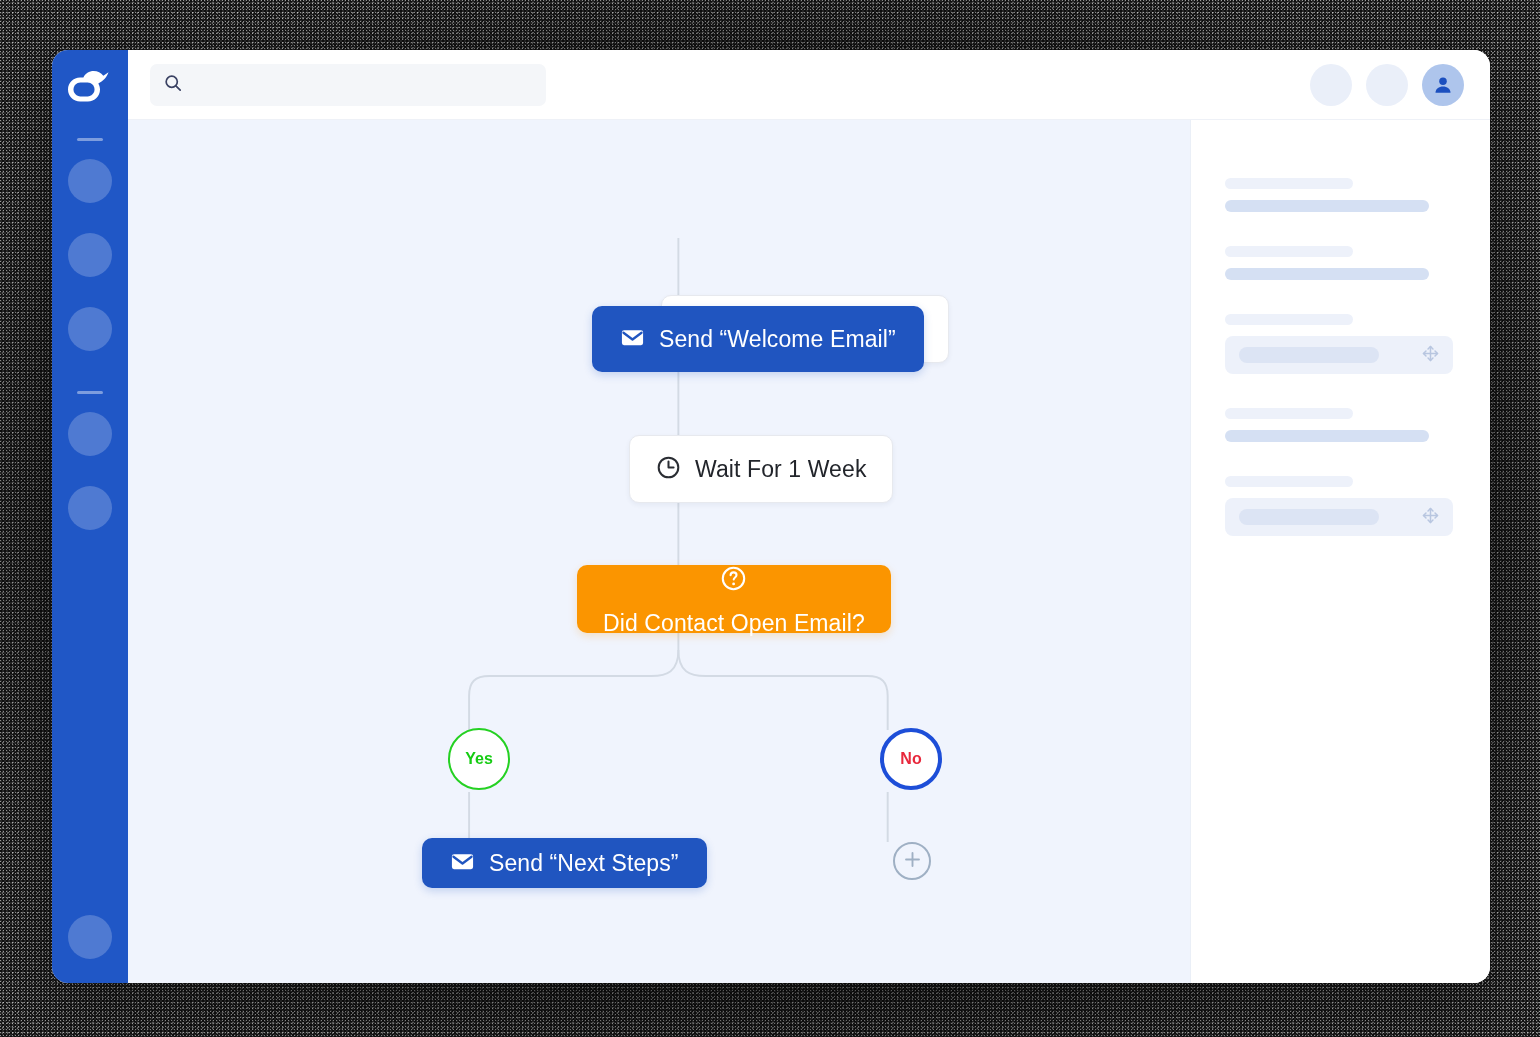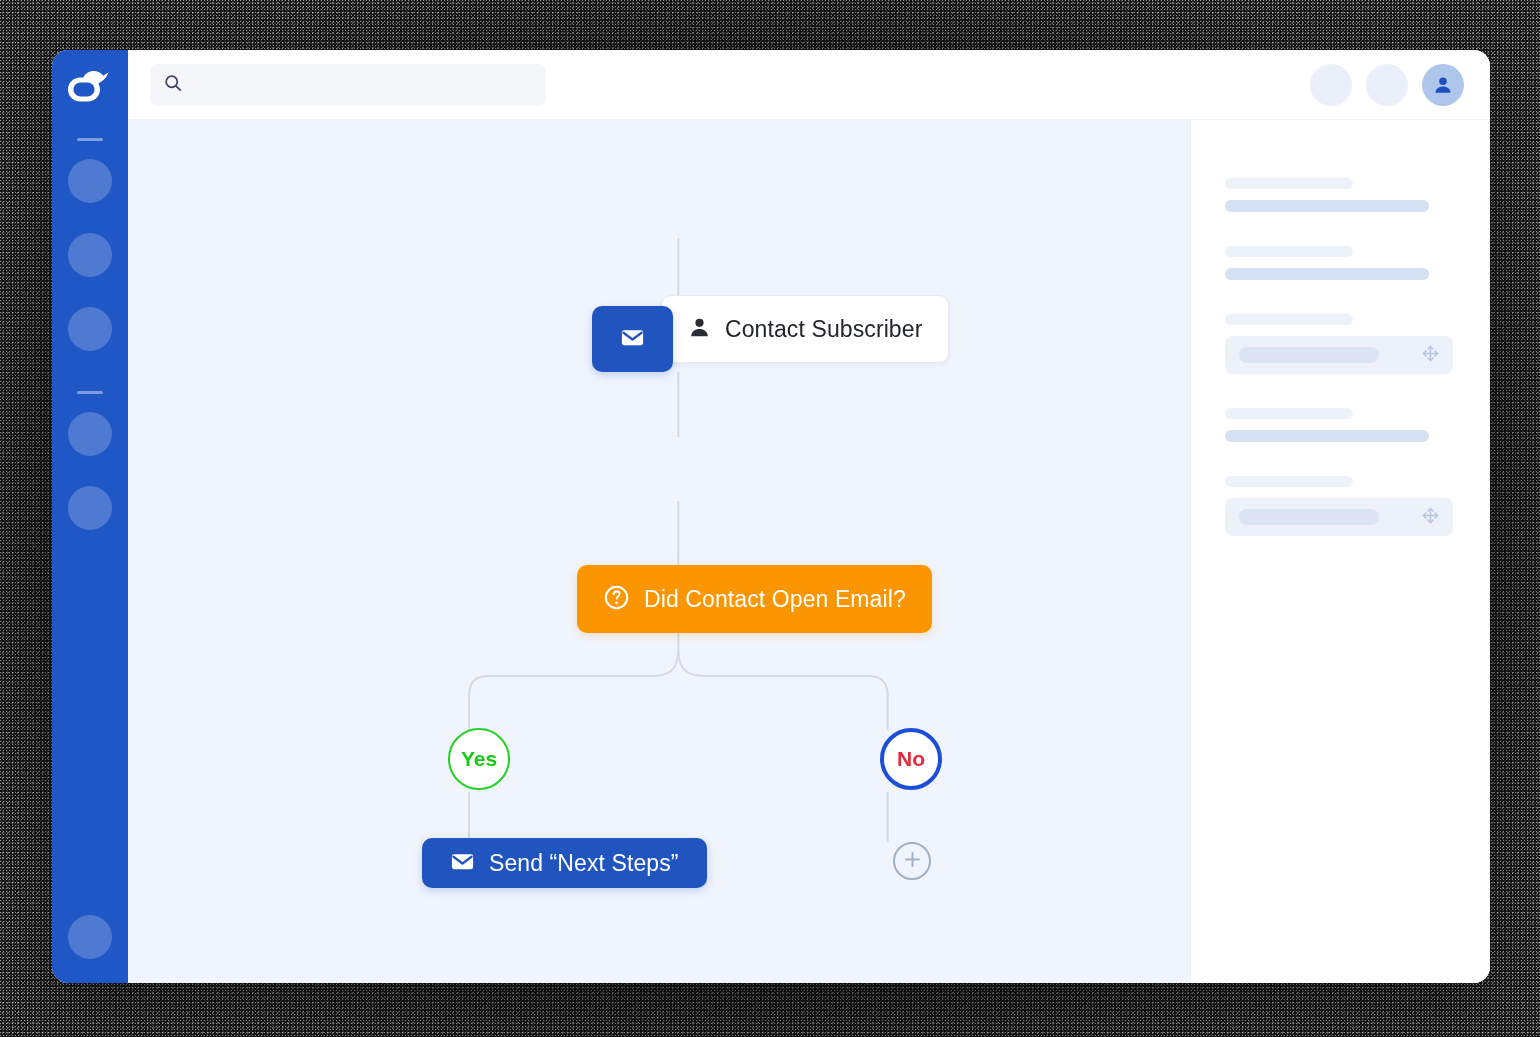--- a/index.html
+++ b/index.html
@@ -206,21 +206,21 @@
 
   .branch-circle {
     position: absolute;
     width: 62px;
     height: 62px;
     border-radius: 50%;
     background: #ffffff;
     display: flex;
     align-items: center;
     justify-content: center;
-    font-size: 21px;
+    font-size: 16px;
     font-weight: bold;
     box-sizing: border-box;
   }
   .branch-yes { border: 2px solid #25D122; color: #16CC13; }
   .branch-no  { border: 4px solid #1d4ed8; color: #E8283C; }
 
   #add-node {
     position: absolute;
     width: 38px;
     height: 38px;
@@ -358,24 +358,34 @@
           <span class="nlabel">Contact Subscriber</span>
         </div>
 
         <div class="node node-blue" style="left:464px; top:186px; height:66px;">
           <span>
             <svg width="25" height="25" viewBox="0 0 26 26">
               <rect x="2" y="5.5" width="22" height="15.5" rx="2.2" fill="#ffffff"></rect>
               <path d="M3.6 8.1 13 15.1 22.4 8.1" stroke="#2055C0" stroke-width="2.4" fill="none" stroke-linecap="round" stroke-linejoin="round"></path>
             </svg>
           </span>
-        </div>
-
-
-        <div class="node node-orange" style="left:449px; top:445px; height:68px;">
+          <span class="nlabel">Send “Welcome Email”</span>
+        </div>
+
+        <div class="node node-white" style="left:501px; top:315px; height:68px;">
+          <span>
+            <svg width="25" height="25" viewBox="0 0 26 26" fill="none">
+              <circle cx="13" cy="13" r="10.2" stroke="#2A2D33" stroke-width="2.1"></circle>
+              <path d="M13 6.8V13h5.3" stroke="#2A2D33" stroke-width="2.1" stroke-linecap="round" stroke-linejoin="round"></path>
+            </svg>
+          </span>
+          <span class="nlabel">Wait For 1 Week</span>
+        </div>
+
+        <div class="node node-orange" style="left:449px; top:445px; height:68px;flex-direction:column;">
           <span>
             <svg width="27" height="27" viewBox="0 0 26 26" fill="none">
               <circle cx="13" cy="13" r="10.3" stroke="#ffffff" stroke-width="2"></circle>
               <path d="M10.2 9.9c0-1.6 1.3-2.8 2.9-2.8s2.8 1.1 2.8 2.6c0 2.3-2.7 2.3-2.7 4.3" stroke="#ffffff" stroke-width="2" stroke-linecap="round" fill="none"></path>
               <circle cx="13.1" cy="18.2" r="1.35" fill="#ffffff"></circle>
             </svg>
           </span>
           <span class="nlabel">Did Contact Open Email?</span>
         </div>
 

